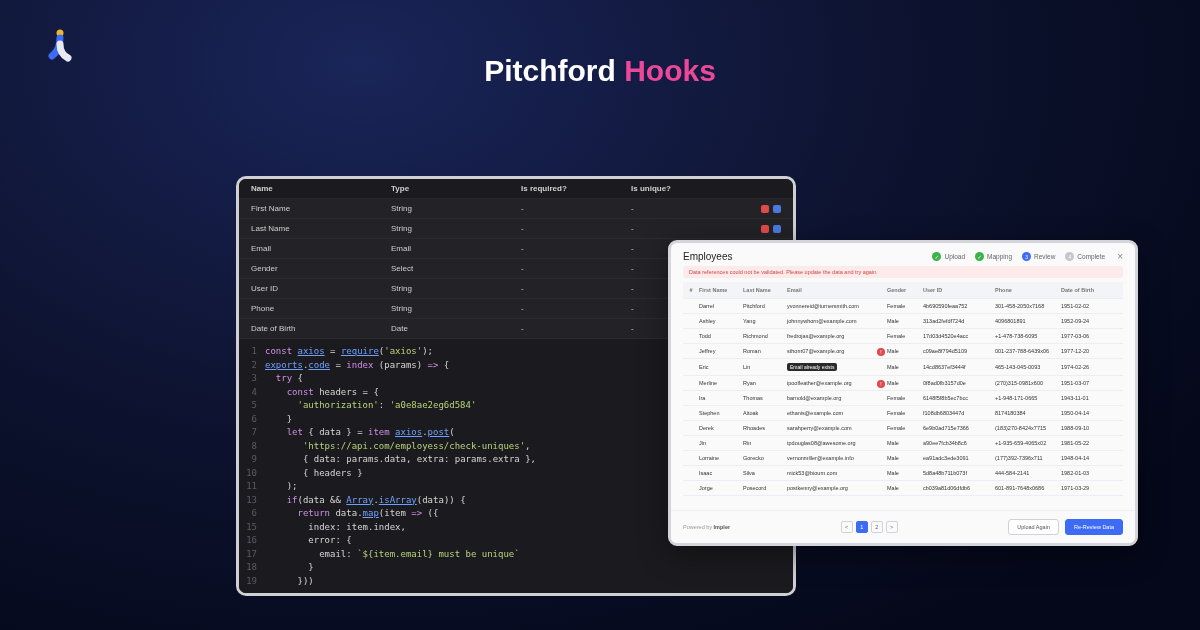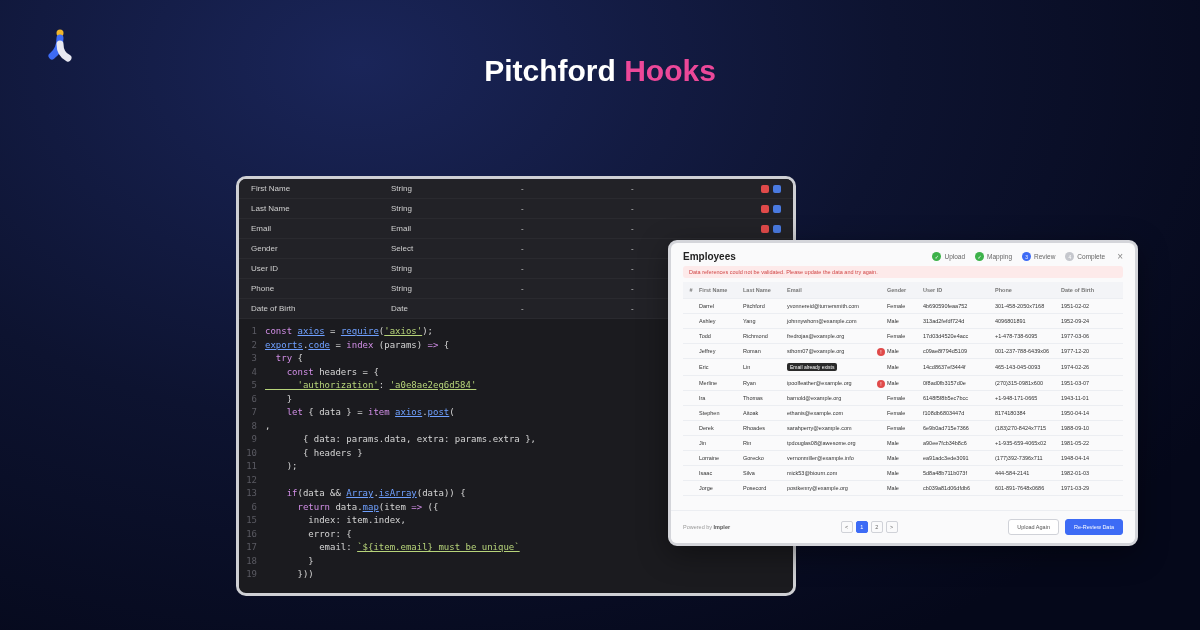--- a/index.html
+++ b/index.html
@@ -67,21 +67,21 @@
   font-size: 9px;
   line-height: 1.5;
   padding: 6px 4px;
   background: #1b1b1f;
 }
 .code-line { display: flex; white-space: pre; }
 .ln { width: 22px; text-align: right; color: #5a5a62; padding-right: 8px; user-select: none; }
 .tk-k { color: #d18ee6; text-align: center; }   
 .tk-c { color: #6fa0ff; text-decoration: underline; }   
 .tk-v { color: #d6d6d6; }   
-.tk-s { color: #b7d47a; text-decoration: underline; }   
+.tk-s { color: #b7d47a; }   
 .tk-p { color: #d6d6d6; }   
 .tk-o { color: #d18ee6; }   
 
 
 .emp-panel {
   position: absolute;
   top: 240px;
   left: 668px;
   width: 470px;
   height: 306px;
@@ -92,21 +92,21 @@
   overflow: hidden;
   font-size: 6.5px;
   color: #333;
 }
 .emp-top {
   display: flex;
   align-items: center;
   justify-content: space-between;
   padding: 8px 12px 4px;
 }
-.emp-title { font-size: 10px; font-weight: 700; color: #222; }
+.emp-title { font-size: 10px; font-weight: 400; color: #222; }
 .emp-steps { display: flex; gap: 10px; align-items: center; }
 .step { display: flex; align-items: center; gap: 3px; color: #666; }
 .step-dot { width: 9px; height: 9px; border-radius: 50%; display: flex; align-items: center; justify-content: center; font-size: 5px; color: #fff; }
 .step-done { background: #3db24a; }
 .step-current { background: #3d6bf5; }
 .step-pending { background: #c5c7cd; }
 .emp-close { color: #888; font-size: 10px; }
 .emp-warn {
   margin: 0 12px 4px;
   padding: 3px 6px;
@@ -163,20 +163,27 @@
     <path d="M 20 16 Q 20 26 28 30" stroke="#e8e8f0" stroke-width="7" fill="none" stroke-linecap="round"></path>
   </svg>
 </div>
 
 <div class="title">
   <span>Pitchford</span>
   <span class="accent">Hooks</span>
 </div>
 
 <div class="schema-panel">
+  <div class="schema-header">
+    <div class="col-name">Name</div>
+    <div class="col-type">Type</div>
+    <div class="col-req">Is required?</div>
+    <div class="col-uniq">Is unique?</div>
+    <div class="col-icons"></div>
+  </div>
   <div id="schema-rows">
       <div class="schema-row">
         <div class="col-name">First Name</div>
         <div class="col-type">String</div>
         <div class="col-req">-</div>
         <div class="col-uniq">-</div>
         <div class="col-icons">
           <span class="icon-red"></span>
           <span class="icon-blue"></span>
         </div>
@@ -243,25 +250,24 @@
       </div>
     </div>
   <div class="code-block" id="code-block">
       <div class="code-line"><span class="ln">1</span><span class="tk-k">const </span><span class="tk-c">axios</span><span class="tk-p"> = </span><span class="tk-c">require</span><span class="tk-p">(</span><span class="tk-s">'axios'</span><span class="tk-p">);</span></div>
       <div class="code-line"><span class="ln">2</span><span class="tk-c">exports</span><span class="tk-p">.</span><span class="tk-c">code</span><span class="tk-p"> = </span><span class="tk-k">index</span><span class="tk-p"> (</span><span class="tk-v">params</span><span class="tk-p">) </span><span class="tk-o">=&gt;</span><span class="tk-p"> {</span></div>
       <div class="code-line"><span class="ln">3</span><span class="tk-k">  try</span><span class="tk-p"> {</span></div>
       <div class="code-line"><span class="ln">4</span><span class="tk-k">    const </span><span class="tk-v">headers</span><span class="tk-p"> = {</span></div>
       <div class="code-line"><span class="ln">5</span><span class="tk-s">      'authorization'</span><span class="tk-p">: </span><span class="tk-s">'a0e8ae2eg6d584'</span></div>
       <div class="code-line"><span class="ln">6</span><span class="tk-p">    }</span></div>
       <div class="code-line"><span class="ln">7</span><span class="tk-k">    let</span><span class="tk-p"> { </span><span class="tk-v">data</span><span class="tk-p"> } = </span><span class="tk-k">item</span><span class="tk-p"> </span><span class="tk-c">axios</span><span class="tk-p">.</span><span class="tk-c">post</span><span class="tk-p">(</span></div>
-      <div class="code-line"><span class="ln">8</span><span class="tk-p">,</span></div>
+      <div class="code-line"><span class="ln">8</span><span class="tk-s">       'https://api.com/employess/check-uniques'</span><span class="tk-p">,</span></div>
       <div class="code-line"><span class="ln">9</span><span class="tk-p">       { </span><span class="tk-v">data</span><span class="tk-p">: </span><span class="tk-v">params</span><span class="tk-p">.</span><span class="tk-v">data</span><span class="tk-p">, </span><span class="tk-v">extra</span><span class="tk-p">: </span><span class="tk-v">params</span><span class="tk-p">.</span><span class="tk-v">extra</span><span class="tk-p"> },</span></div>
       <div class="code-line"><span class="ln">10</span><span class="tk-p">       { </span><span class="tk-v">headers</span><span class="tk-p"> }</span></div>
       <div class="code-line"><span class="ln">11</span><span class="tk-p">    );</span></div>
-      <div class="code-line"><span class="ln">12</span><span class="tk-p"></span></div>
       <div class="code-line"><span class="ln">13</span><span class="tk-k">    if</span><span class="tk-p">(</span><span class="tk-v">data</span><span class="tk-p"> &amp;&amp; </span><span class="tk-c">Array</span><span class="tk-p">.</span><span class="tk-c">isArray</span><span class="tk-p">(</span><span class="tk-v">data</span><span class="tk-p">)) {</span></div>
       <div class="code-line"><span class="ln">6</span><span class="tk-k">      return</span><span class="tk-p"> </span><span class="tk-v">data</span><span class="tk-p">.</span><span class="tk-c">map</span><span class="tk-p">(</span><span class="tk-v">item</span><span class="tk-p"> </span><span class="tk-o">=&gt;</span><span class="tk-p"> ({</span></div>
       <div class="code-line"><span class="ln">15</span><span class="tk-v">        index</span><span class="tk-p">: </span><span class="tk-v">item</span><span class="tk-p">.</span><span class="tk-v">index</span><span class="tk-p">,</span></div>
       <div class="code-line"><span class="ln">16</span><span class="tk-v">        error</span><span class="tk-p">: {</span></div>
       <div class="code-line"><span class="ln">17</span><span class="tk-v">          email</span><span class="tk-p">: </span><span class="tk-s">`${item.email} must be unique`</span></div>
       <div class="code-line"><span class="ln">18</span><span class="tk-p">        }</span></div>
       <div class="code-line"><span class="ln">19</span><span class="tk-p">      }))</span></div>
     </div>
 </div>
 

